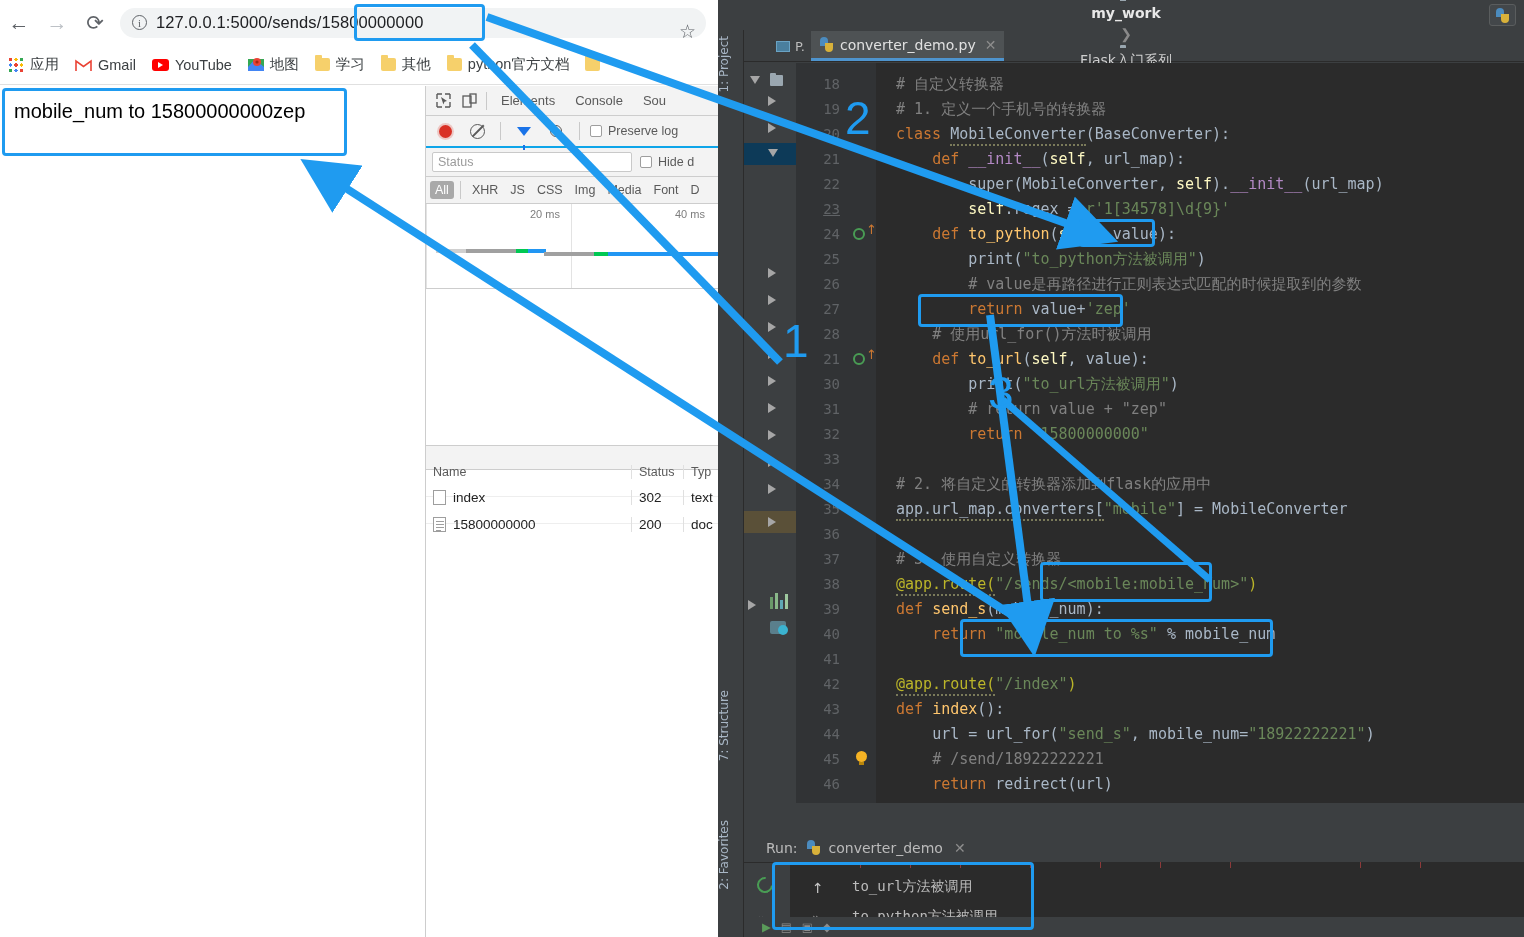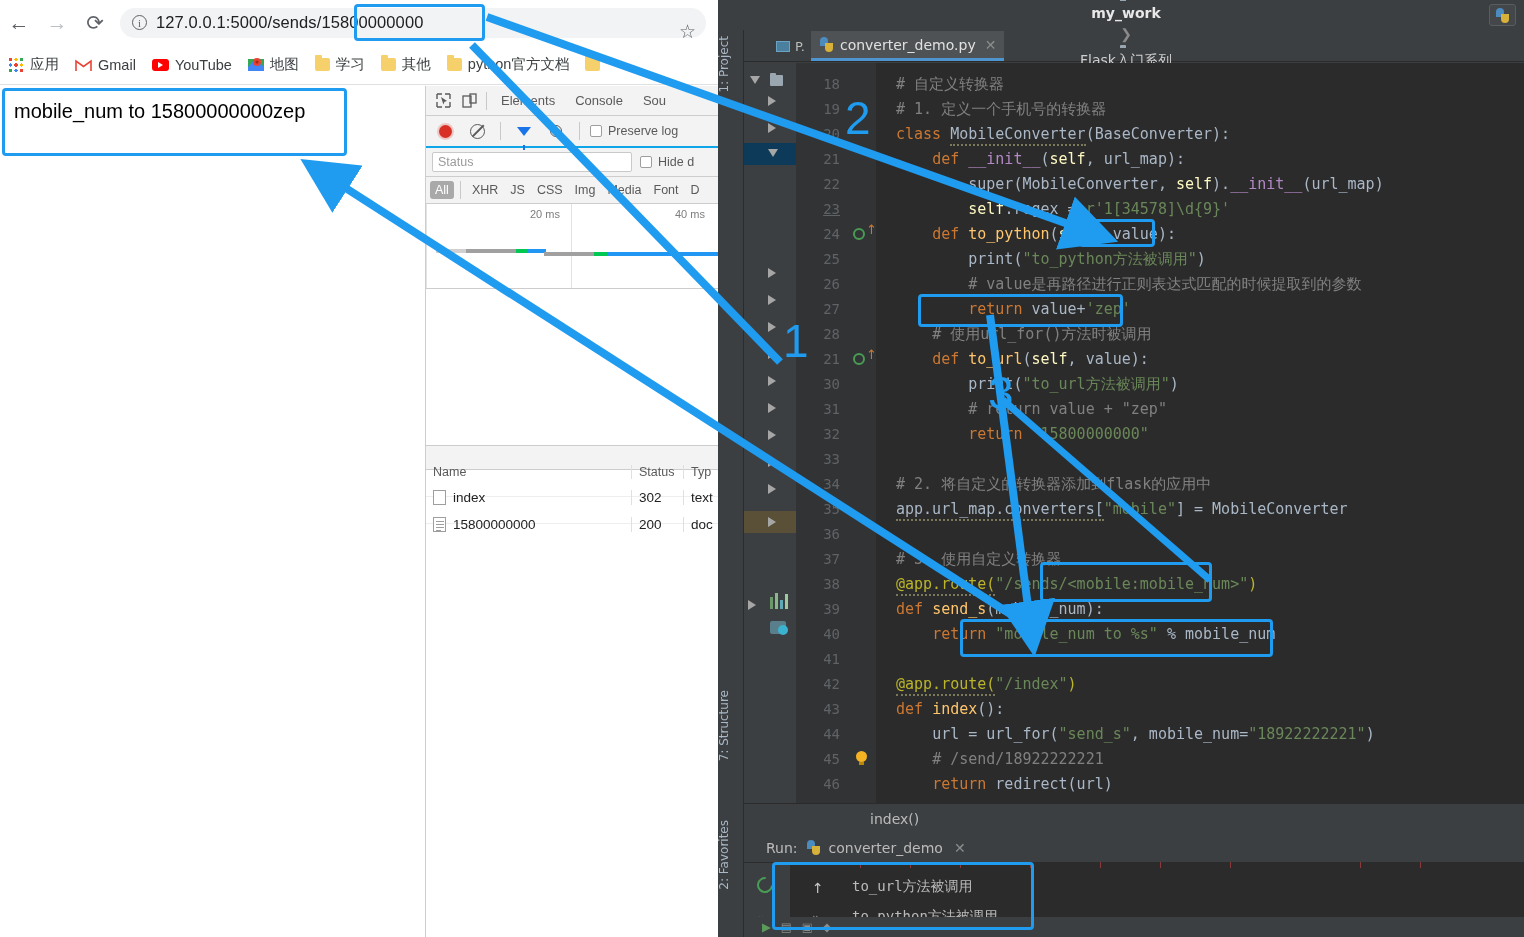--- a/index.html
+++ b/index.html
@@ -557,23 +557,20 @@
       <div class="foldcol">
         <span class="gutter-run" style="left:5px;top:165px;"></span>
         <span class="gutter-arrow" style="left:18px;top:159px;">↑</span>
         <span class="gutter-run" style="left:5px;top:290px;"></span>
         <span class="gutter-arrow" style="left:18px;top:284px;">↑</span>
         <span class="bulb" style="left:8px;top:688px;"></span>
       </div>
       <div class="code"><div class="cl" style="top: 9px;"><span class="cm"># 自定义转换器</span></div><div class="cl" style="top: 34px;"><span class="cm"># 1. 定义一个手机号的转换器</span></div><div class="cl" style="top: 59px;"><span class="k">class</span> <span class="id wavy">MobileConverter</span><span class="id">(</span><span class="id">BaseConverter</span><span class="id">):</span></div><div class="cl" style="top: 84px;">    <span class="k">def</span> <span class="mag2">__init__</span><span class="id">(</span><span class="self">self</span><span class="id">, url_map):</span></div><div class="cl" style="top: 109px;">        <span class="id">super(MobileConverter, </span><span class="self">self</span><span class="id">).</span><span class="mag2">__init__</span><span class="id">(url_map)</span></div><div class="cl" style="top: 134px;">        <span class="self">self</span><span class="id">.regex = </span><span class="s">r'1[34578]\d{9}'</span></div><div class="cl" style="top: 159px;">    <span class="k">def</span> <span class="fn">to_python</span><span class="id">(</span><span class="self">self</span><span class="id">, value):</span></div><div class="cl" style="top: 184px;">        <span class="id">print(</span><span class="s">"to_python方法被调用"</span><span class="id">)</span></div><div class="cl" style="top: 209px;">        <span class="cm"># value是再路径进行正则表达式匹配的时候提取到的参数</span></div><div class="cl" style="top: 234px;">        <span class="k">return</span> <span class="id">value+</span><span class="s">'zep'</span></div><div class="cl" style="top: 259px;">    <span class="cm"># 使用url_for()方法时被调用</span></div><div class="cl" style="top: 284px;">    <span class="k">def</span> <span class="fn">to_url</span><span class="id">(</span><span class="self">self</span><span class="id">, value):</span></div><div class="cl" style="top: 309px;">        <span class="id">print(</span><span class="s">"to_url方法被调用"</span><span class="id">)</span></div><div class="cl" style="top: 334px;">        <span class="cm"># return value + "zep"</span></div><div class="cl" style="top: 359px;">        <span class="k">return</span> <span class="s">"15800000000"</span></div><div class="cl" style="top: 384px;"></div><div class="cl" style="top: 409px;"><span class="cm"># 2. 将自定义的转换器添加到flask的应用中</span></div><div class="cl" style="top: 434px;"><span class="id wavy">app.url_map.converters[</span><span class="s">"mobile"</span><span class="id">] = MobileConverter</span></div><div class="cl" style="top: 459px;"></div><div class="cl" style="top: 484px;"><span class="cm"># 3. 使用自定义转换器</span></div><div class="cl" style="top: 509px;"><span class="dec wavy">@app.route(</span><span class="s">"/sends/&lt;mobile:mobile_num&gt;"</span><span class="dec">)</span></div><div class="cl" style="top: 534px;"><span class="k">def</span> <span class="fn">send_s</span><span class="id">(mobile_num):</span></div><div class="cl" style="top: 559px;">    <span class="k">return</span> <span class="s">"mobile_num to %s"</span> <span class="id">% mobile_num</span></div><div class="cl" style="top: 584px;"></div><div class="cl" style="top: 609px;"><span class="dec wavy">@app.route(</span><span class="s">"/index"</span><span class="dec">)</span></div><div class="cl" style="top: 634px;"><span class="k">def</span> <span class="fn">index</span><span class="id">():</span></div><div class="cl" style="top: 659px;">    <span class="id">url = url_for(</span><span class="s">"send_s"</span><span class="id">, mobile_num=</span><span class="s">"18922222221"</span><span class="id">)</span></div><div class="cl" style="top: 684px;">    <span class="cm"># /send/18922222221</span></div><div class="cl" style="top: 709px;">    <span class="k">return</span> <span class="id">redirect(url)</span></div></div>
     </div>
 
-    <div class="breadcrumb-bottom">
-      <span>index()</span>
-    </div>
 
     <div class="run-panel">
       <div class="run-tabrow">
         <span>Run:</span>
         <span class="py-ico">
             <span class="dot-green"></span>
           </span>
         <span>converter_demo</span>
         <span class="tab-x">✕</span>
       </div>

